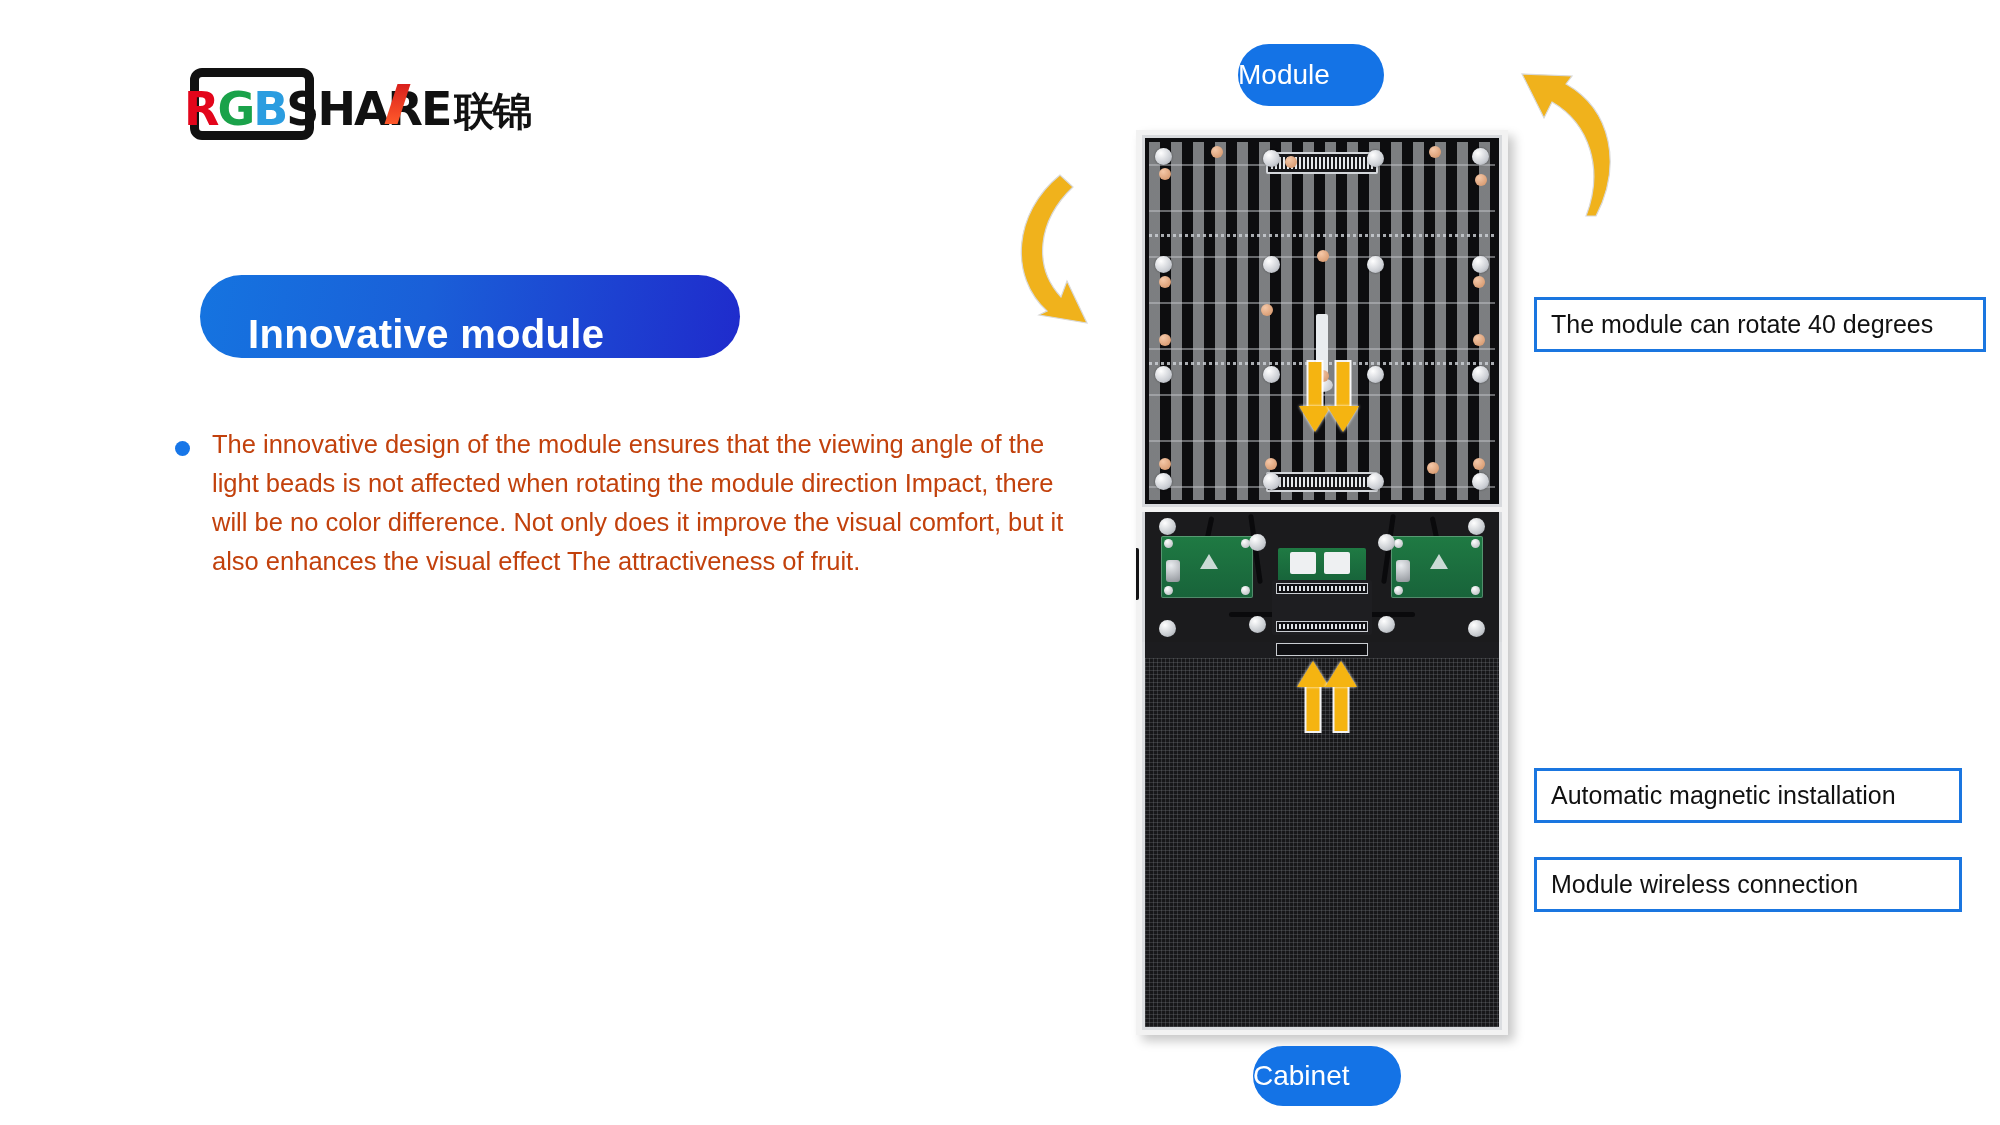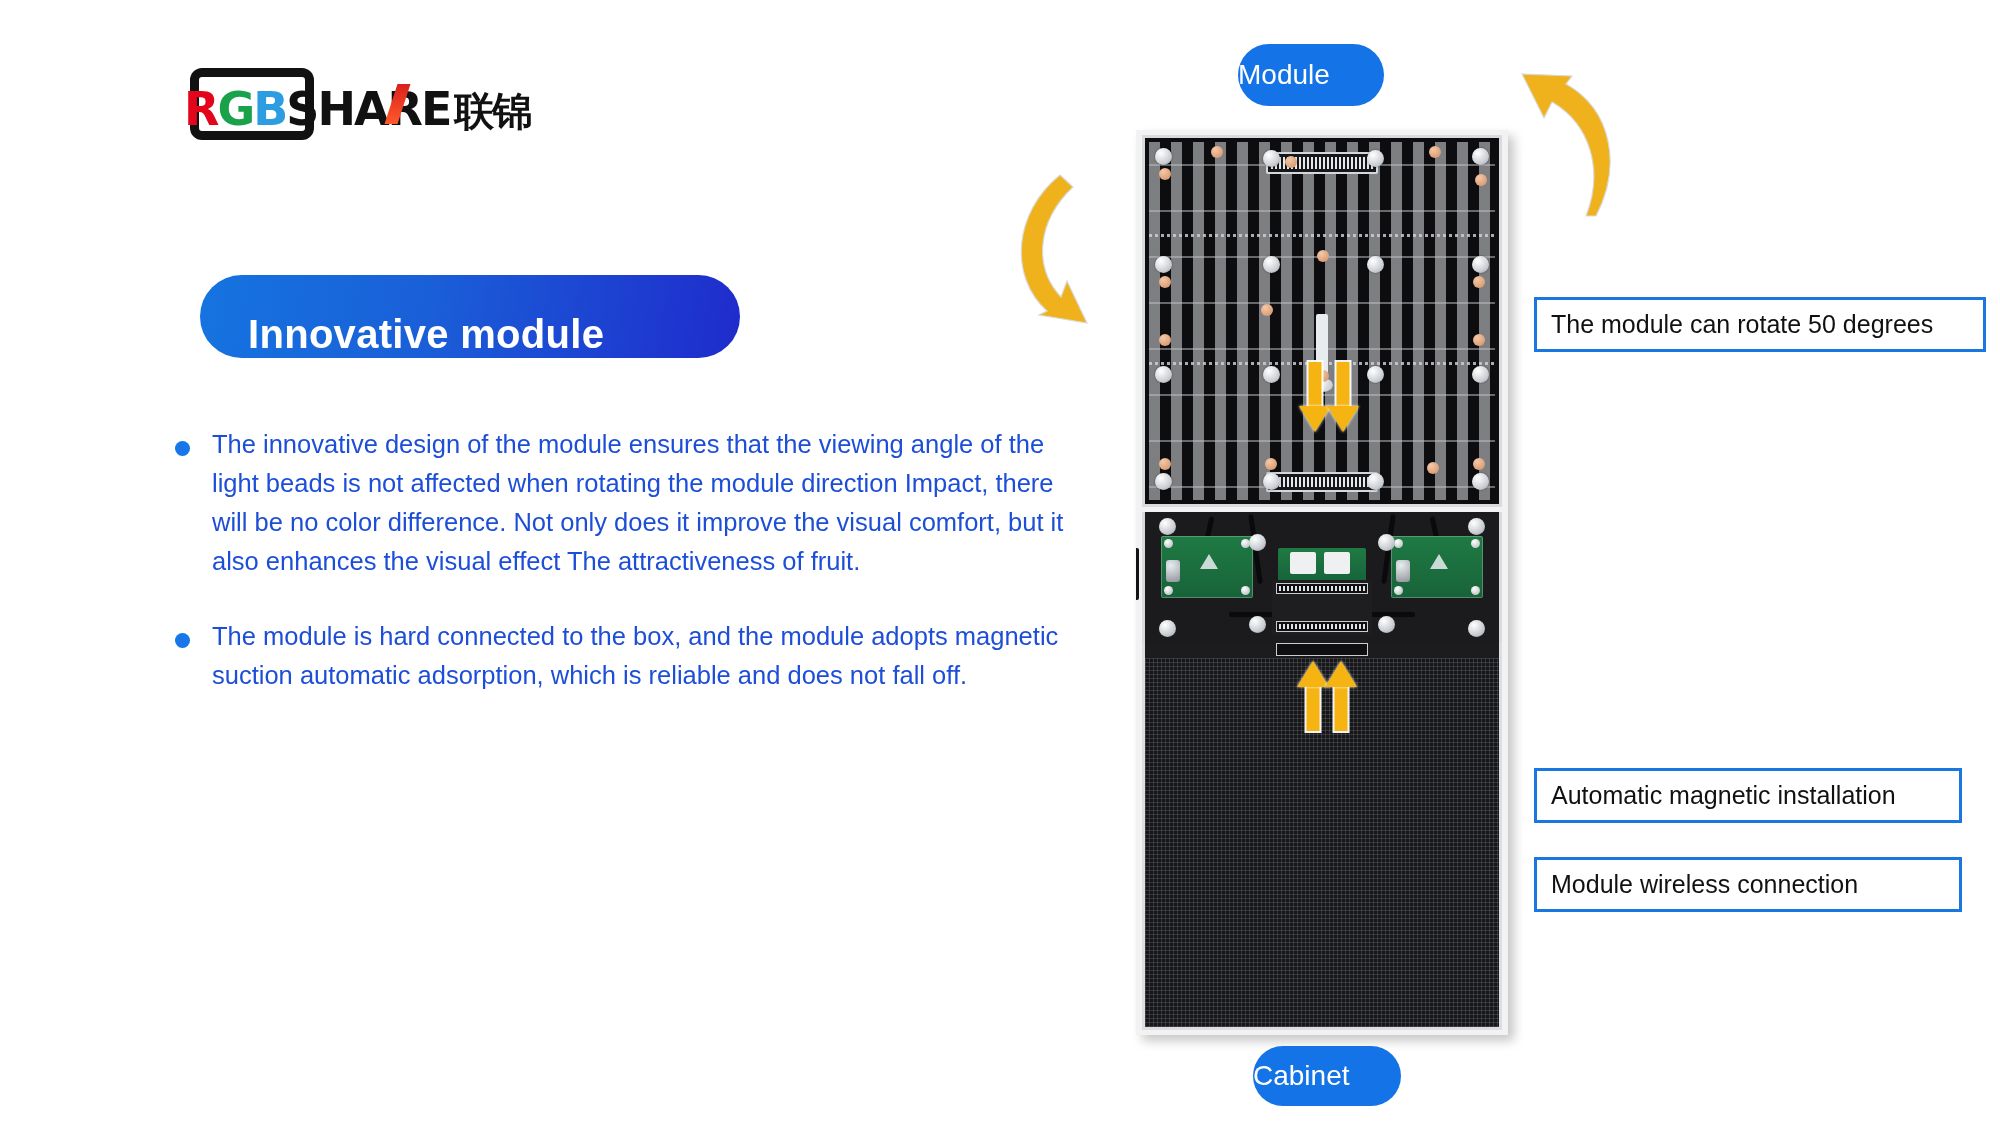--- a/index.html
+++ b/index.html
@@ -48,21 +48,21 @@
   }
 
   
   .bullets{ position:absolute; left:175px; top:425px; width:890px; }
   .bullet{ display:flex; margin-bottom:36px; }
   .dot{
     flex:0 0 auto; width:15px; height:15px; border-radius:50%;
     background:#1776e8; margin:16px 22px 0 0;
   }
   .btext{
-    font-size:25.5px; color:#1d4ed8; line-height:1.53;
+    font-size:25.5px; color:#c2410c; line-height:1.53;
     font-family:"Liberation Sans", sans-serif;
   }
 
   
   .callout{
     position:absolute; background:#fff; border:3px solid #1a76e0;
     display:flex; align-items:center; padding:0 14px;
     font-size:25px; color:#111; white-space:nowrap;
     font-family:"Liberation Sans", sans-serif;
   }
@@ -248,24 +248,20 @@
   </div>
 
   <div class="title-pill">
     <span>Innovative module</span>
   </div>
 
   <div class="bullets">
     <div class="bullet">
       <div class="dot"></div>
       <div class="btext">The innovative design of the module ensures that the viewing angle of the light beads is not affected when rotating the module direction Impact, there will be no color difference. Not only does it improve the visual comfort, but it also enhances the visual effect  The attractiveness of fruit.</div>
-    </div>
-    <div class="bullet">
-      <div class="dot"></div>
-      <div class="btext">The module is hard connected to the box, and the module adopts magnetic suction automatic adsorption, which is reliable and does not fall off.</div>
     </div>
   </div>
 
   <div class="photo">
     <div class="photo-inner">
 
       <div class="pcb">
         <div class="pcb-grid"></div>
         <div class="pcb-row-line" style="top:96px"></div>
         <div class="pcb-row-line" style="top:224px"></div>
@@ -395,21 +391,21 @@
   </svg>
 
   <div class="bpill" id="pill-module">
     <span>Module</span>
   </div>
   <div class="bpill" id="pill-cabinet">
     <span>Cabinet</span>
   </div>
 
   <div class="callout" id="callout-rotate">
-    <span>The module can rotate 50 degrees</span>
+    <span>The module can rotate 40 degrees</span>
   </div>
   <div class="callout" id="callout-wireless">
     <span>Module wireless connection</span>
   </div>
   <div class="callout" id="callout-magnetic">
     <span>Automatic magnetic installation</span>
   </div>
 
 </div>
 

